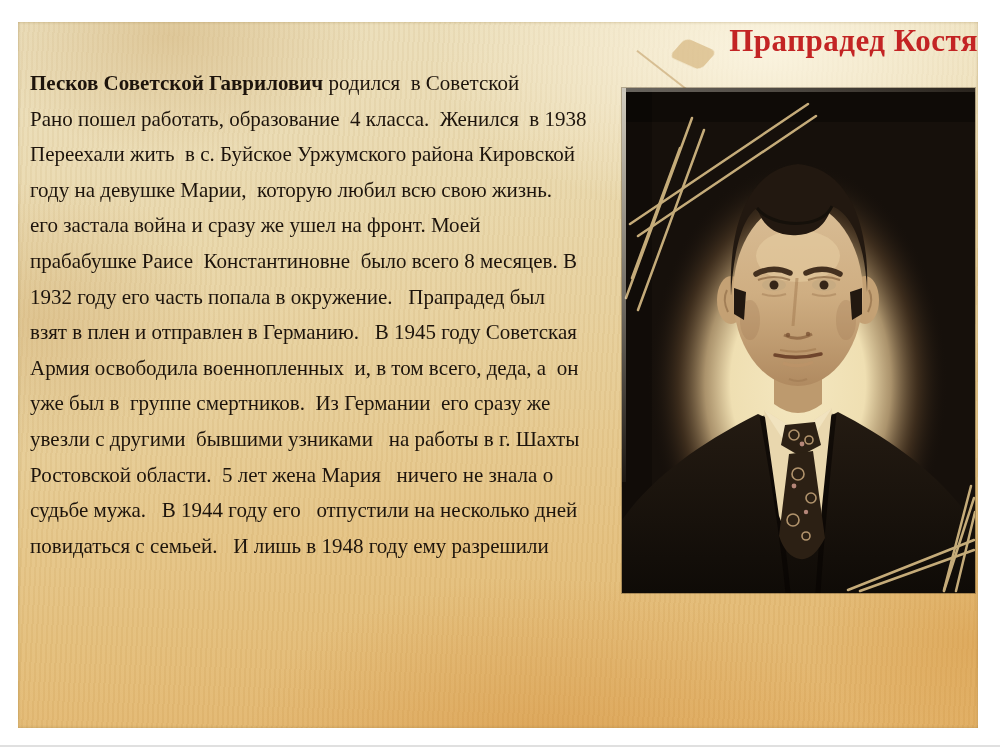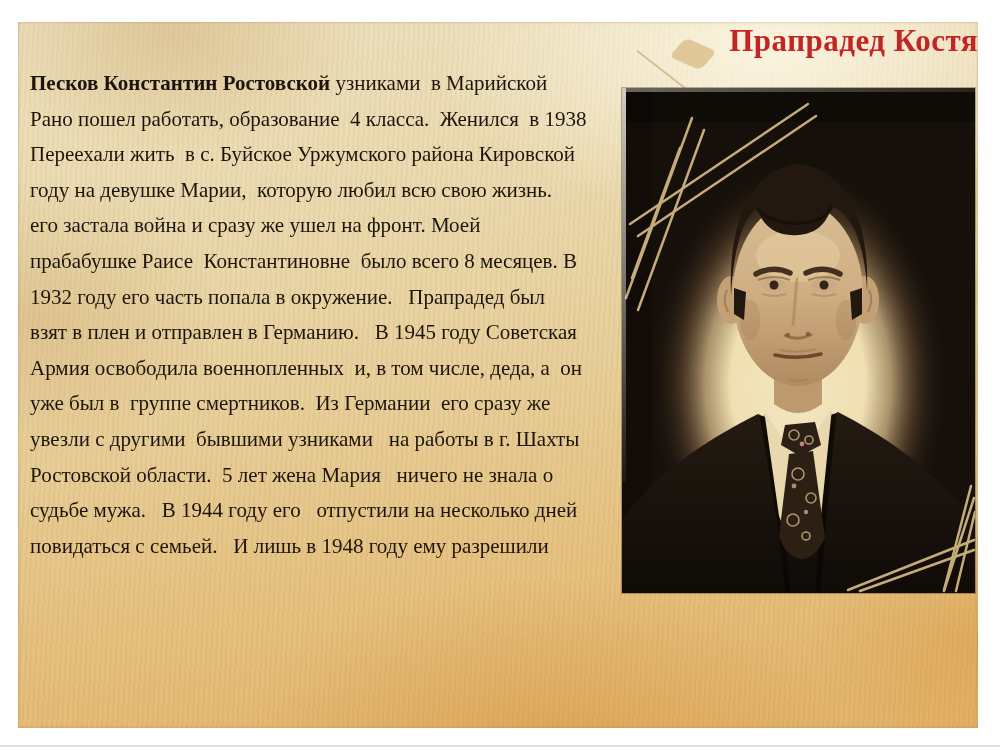--- a/index.html
+++ b/index.html
@@ -57,29 +57,29 @@
   .bottom-edge { position:absolute; left:0; top:745px; width:100%; height:2px; background:#e0e0e0; }
 </style>
 </head>
 <body>
 
 <div class="slide">
 
   <div class="title">Прапрадед Костя</div>
 
   <div class="text-block">
-    <div class="line"><span class="name">Песков Константин Ростовской</span><span> узниками  в Марийской</span></div>
+    <div class="line"><span class="name">Песков Советской Гаврилович</span><span> родился  в Советской</span></div>
     <div class="line">Рано пошел работать, образование  4 класса.  Женился  в 1938</div>
     <div class="line">Переехали жить  в с. Буйское Уржумского района Кировской</div>
     <div class="line">году на девушке Марии,  которую любил всю свою жизнь.</div>
     <div class="line">его застала война и сразу же ушел на фронт. Моей</div>
     <div class="line">прабабушке Раисе  Константиновне  было всего 8 месяцев. В</div>
     <div class="line">1932 году его часть попала в окружение.   Прапрадед был</div>
     <div class="line">взят в плен и отправлен в Германию.   В 1945 году Советская</div>
-    <div class="line">Армия освободила военнопленных  и, в том числе, деда, а  он</div>
+    <div class="line">Армия освободила военнопленных  и, в том всего, деда, а  он</div>
     <div class="line">уже был в  группе смертников.  Из Германии  его сразу же</div>
     <div class="line">увезли с другими  бывшими узниками   на работы в г. Шахты</div>
     <div class="line">Ростовской области.  5 лет жена Мария   ничего не знала о</div>
     <div class="line">судьбе мужа.   В 1944 году его   отпустили на несколько дней</div>
     <div class="line">повидаться с семьей.   И лишь в 1948 году ему разрешили</div>
   </div>
 
   <div class="stain-diamond"></div>
   <div class="stain-tail"></div>
 

